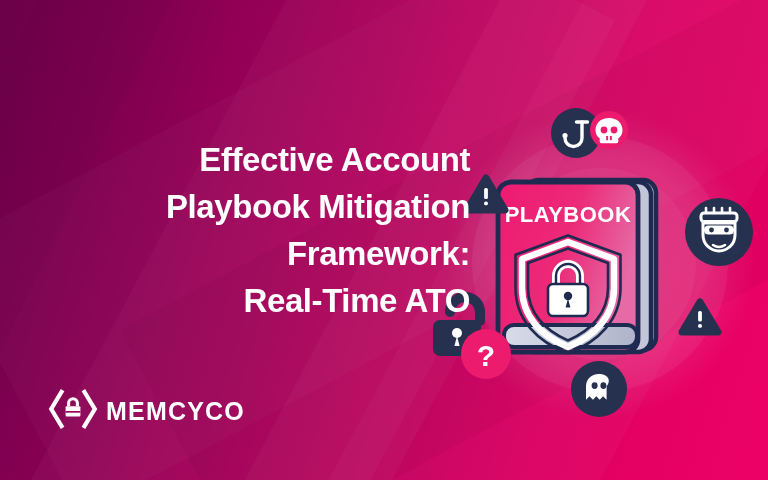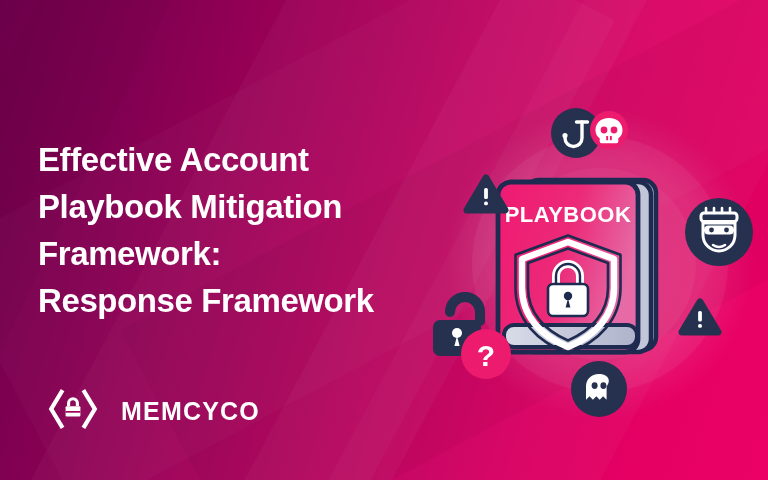--- a/index.html
+++ b/index.html
@@ -66,42 +66,43 @@
   .s6 {
     top: -240px; left: 155px;
     width: 120px; height: 880px;
     background: rgba(0,0,0,0.022);
     transform: rotate(26deg);
   }
 
   
   #headline {
     position: absolute;
-    left: 38px;
+    left: 50px;
     top: 136px;
     width: 420px;
     z-index: 6;
+    text-align: right;
   }
   #headline .line {
     color: #ffffff;
     font-size: 33px;
     line-height: 47px;
     font-weight: 700;
     letter-spacing: -0.4px;
     white-space: nowrap;
   }
 
   
   #logo {
     position: absolute;
     left: 48px;
     top: 388px;
     display: flex;
     align-items: center;
-    gap: 23px;
+    gap: 8px;
     z-index: 7;
   }
   #logo .wordmark {
     color: #ffffff;
     font-size: 25px;
     font-weight: 700;
     letter-spacing: 1.2px;
   }
 
   
@@ -126,21 +127,21 @@
     <div class="stripe s3"></div>
     <div class="stripe s4"></div>
     <div class="stripe s5"></div>
     <div class="stripe s6"></div>
   </div>
 
   <div id="headline">
     <div class="line">Effective Account</div>
     <div class="line">Playbook Mitigation</div>
     <div class="line">Framework:</div>
-    <div class="line">Response Framework</div>
+    <div class="line">Real-Time ATO</div>
   </div>
 
   <div id="logo">
     <span>
       <svg width="50" height="42" viewBox="0 0 50 42" fill="none">
 
         <path d="M13.5 4 L3.2 21 L13.5 38" stroke="#ffffff" stroke-width="4.2" stroke-linecap="square" stroke-linejoin="miter" fill="none"></path>
 
         <path d="M36.5 4 L46.8 21 L36.5 38" stroke="#ffffff" stroke-width="4.2" stroke-linecap="square" stroke-linejoin="miter" fill="none"></path>
 

